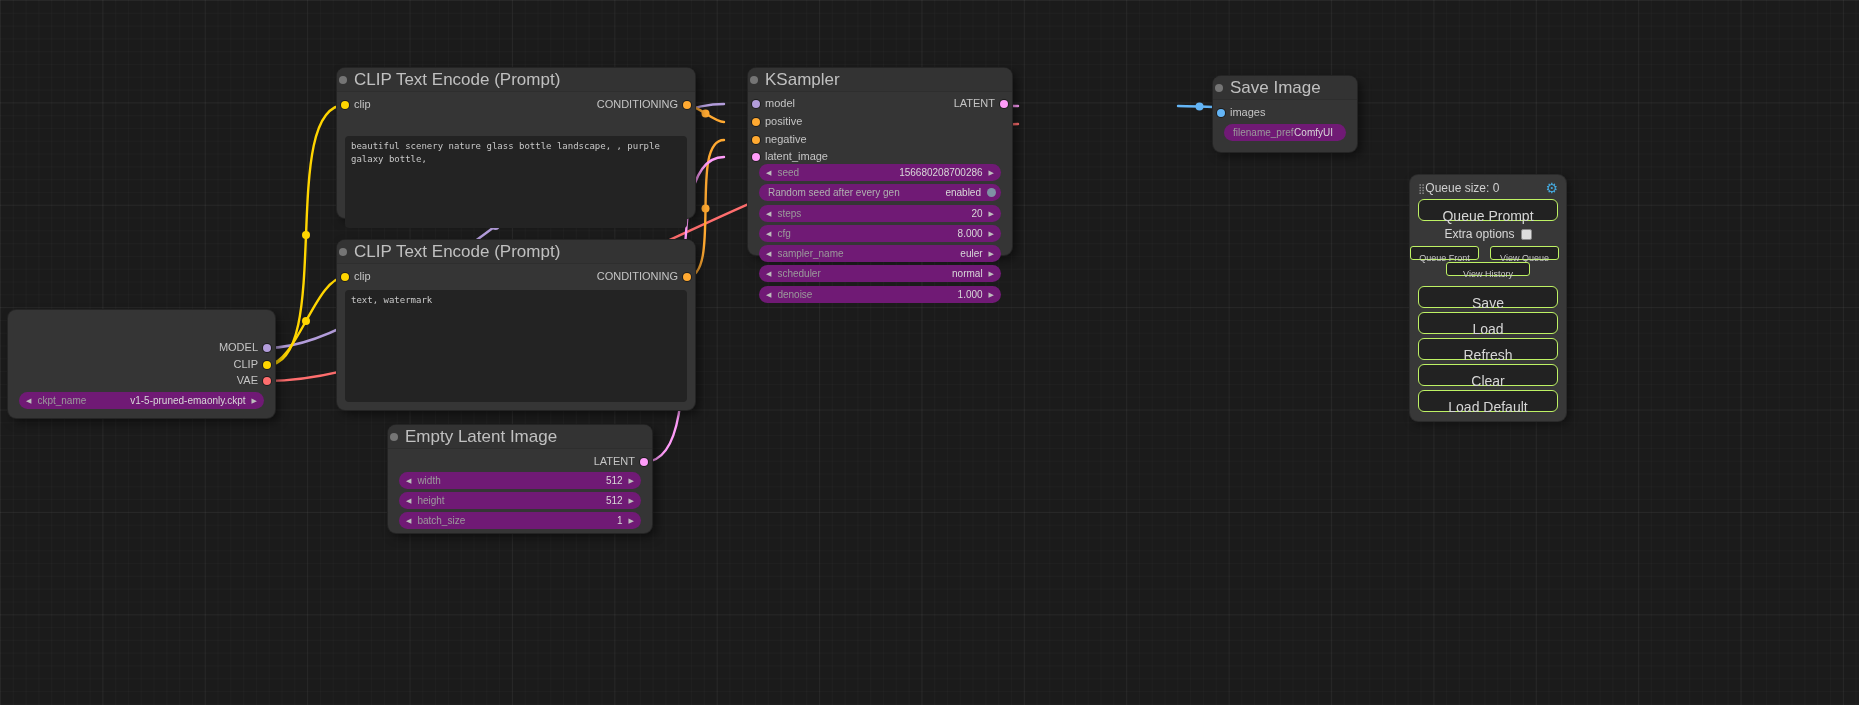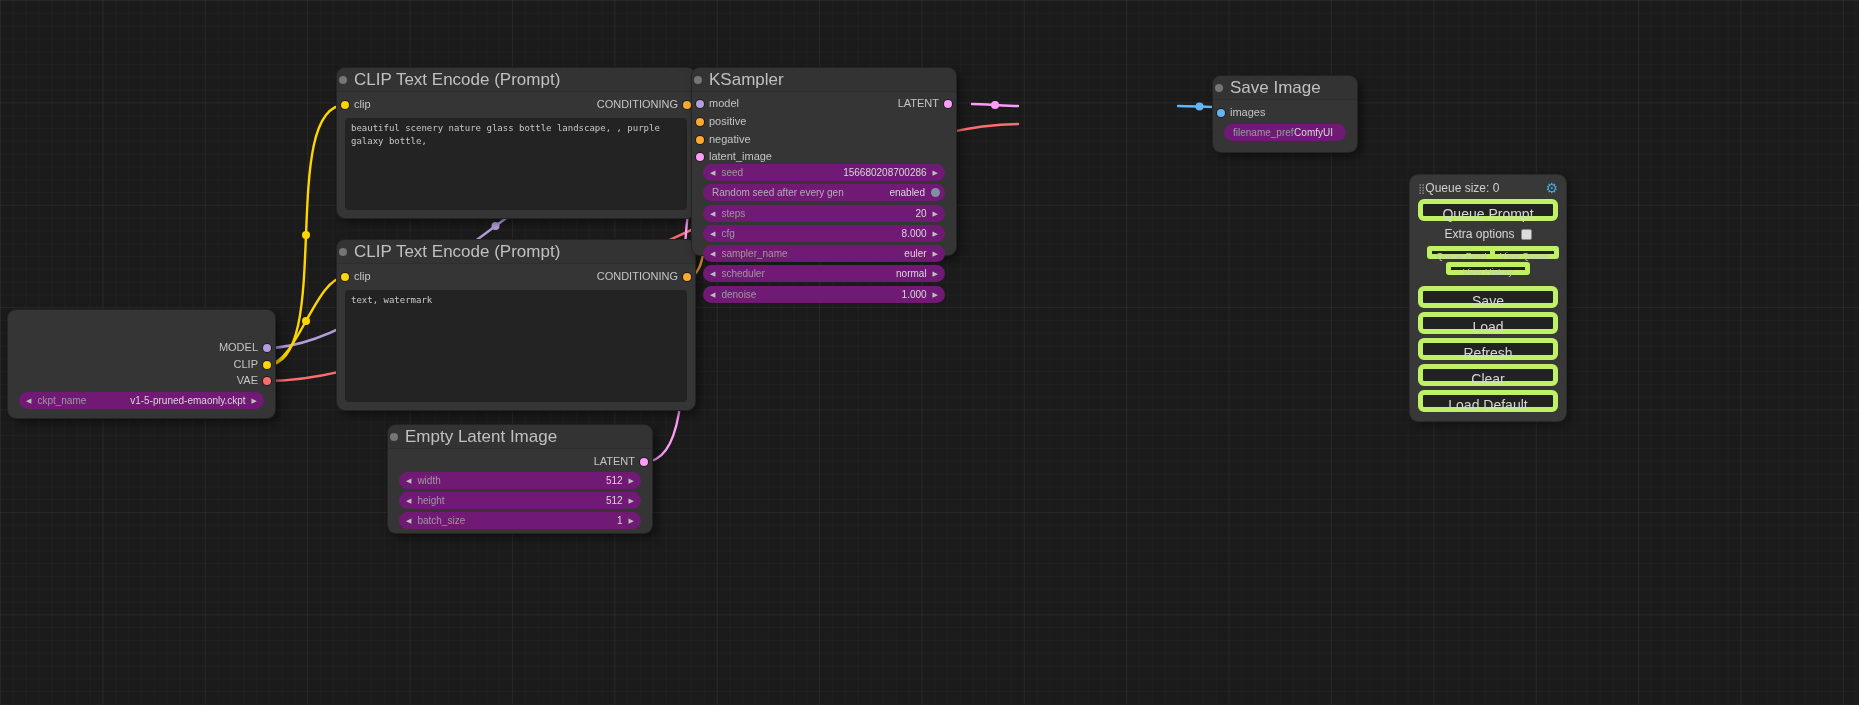--- a/index.html
+++ b/index.html
@@ -59,23 +59,23 @@
 
   .menu{
     position:absolute;left:1410px;top:175px;width:156px;height:246px;z-index:3;
     background:#383838;border-radius:8px;box-shadow:0 0 0 1px #2a2a2a, 3px 3px 10px rgba(0,0,0,.45);
   }
   .menu-header{position:absolute;top:5px;left:8px;right:8px;display:flex;align-items:center;font-size:12px;color:#d0d0d0;}
   .drag-handle{color:#8a8a8a;font-size:10px;flex:none;}
   .queue-size{flex:1;text-align:left;}
   .gear{color:#45a8dc;font-size:14px;flex:none;cursor:pointer;}
   .btn{
-    position:absolute;background:#222;border:5px solid #bef264;border-radius:6px;
+    position:absolute;background:#222;border:1px solid #bef264;border-radius:6px;
     color:#d6d6d6;font-family:"Liberation Sans",sans-serif;text-align:center;
-    cursor:pointer;padding:0;box-sizing:border-box;
+    cursor:pointer;padding:6px;box-sizing:border-box;
   }
   .btn-lg{left:8px;width:140px;height:22px;font-size:14px;line-height:20px;}
   .btn-sm{height:13px;font-size:9px;line-height:11px;border-radius:3px;color:#c8c8c8;}
   .extra-row{
     position:absolute;top:52px;left:0;width:100%;display:flex;justify-content:center;
     align-items:center;gap:6px;font-size:12px;color:#d8d8d8;
   }
   .checkbox{width:11px;height:11px;background:#dcdcdc;border:1px solid #8a8a8a;border-radius:2px;box-sizing:border-box;cursor:pointer;}
 </style>
 </head>
@@ -131,21 +131,21 @@
       <span>CLIP Text Encode (Prompt)</span>
     </div>
     <div class="slot in" style="top:29px">
       <span class="dot c-clip"></span>
       <span class="slot-label">clip</span>
     </div>
     <div class="slot out" style="top:29px">
       <span class="slot-label">CONDITIONING</span>
       <span class="dot c-cond"></span>
     </div>
-    <div class="nodetext" style="top:50px;height:92px">beautiful scenery nature glass bottle landscape, , purple galaxy bottle,</div>
+    <div class="nodetext" style="top:68px;height:92px">beautiful scenery nature glass bottle landscape, , purple galaxy bottle,</div>
   </div>
 
   <div class="node" style="left:337px;top:240px;width:358px;height:170px">
     <div class="node-title">
       <span class="collapse-dot"></span>
       <span>CLIP Text Encode (Prompt)</span>
     </div>
     <div class="slot in" style="top:29px">
       <span class="dot c-clip"></span>
       <span class="slot-label">clip</span>
@@ -179,21 +179,21 @@
       <span class="arrow">▶</span>
     </div>
     <div class="widget combo" style="top:87px">
       <span class="arrow">◀</span>
       <span class="wlabel">batch_size</span>
       <span class="wvalue">1</span>
       <span class="arrow">▶</span>
     </div>
   </div>
 
-  <div class="node" style="left:692px;top:68px;width:264px;height:187px">
+  <div class="node" style="left:748px;top:68px;width:264px;height:187px">
     <div class="node-title">
       <span class="collapse-dot"></span>
       <span>KSampler</span>
     </div>
     <div class="slot in" style="top:28px">
       <span class="dot c-model"></span>
       <span class="slot-label">model</span>
     </div>
     <div class="slot out" style="top:28px">
       <span class="slot-label">LATENT</span>
@@ -274,21 +274,21 @@
     <div class="menu-header">
       <span class="drag-handle">⣿</span>
       <span class="queue-size">Queue size: 0</span>
       <span class="gear">⚙</span>
     </div>
     <button class="btn btn-lg" style="top:24px">Queue Prompt</button>
     <div class="extra-row">
       <span>Extra options</span>
       <span class="checkbox"></span>
     </div>
-    <button class="btn btn-sm" style="left:17px;top:71px;width:69px">Queue Front</button>
+    <button class="btn btn-sm" style="left:0;top:71px;width:69px">Queue Front</button>
     <button class="btn btn-sm" style="left:80px;top:71px;width:69px">View Queue</button>
     <button class="btn btn-sm" style="left:36px;top:87px;width:84px">View History</button>
     <button class="btn btn-lg" style="top:111px">Save</button>
     <button class="btn btn-lg" style="top:137px">Load</button>
     <button class="btn btn-lg" style="top:163px">Refresh</button>
     <button class="btn btn-lg" style="top:189px">Clear</button>
     <button class="btn btn-lg" style="top:215px">Load Default</button>
   </div>
 
 </div>

